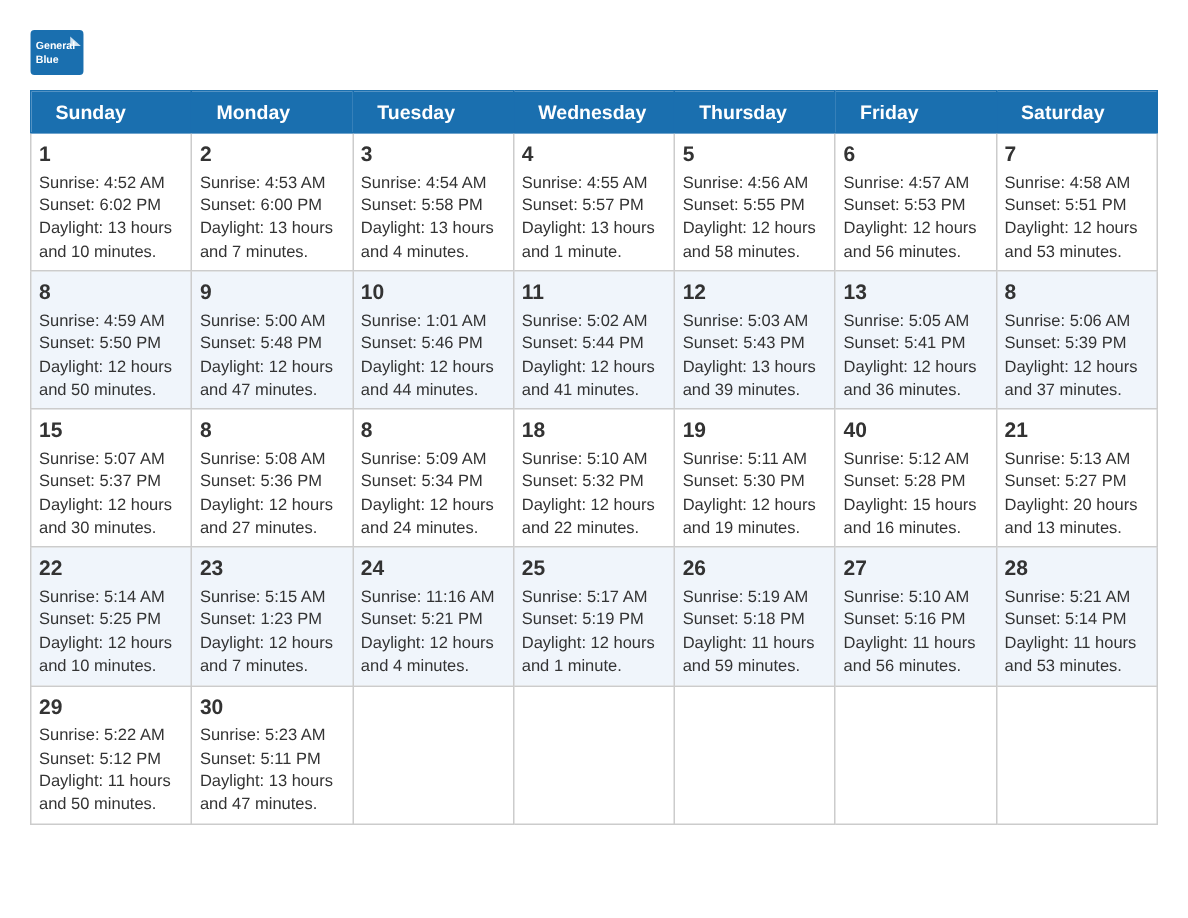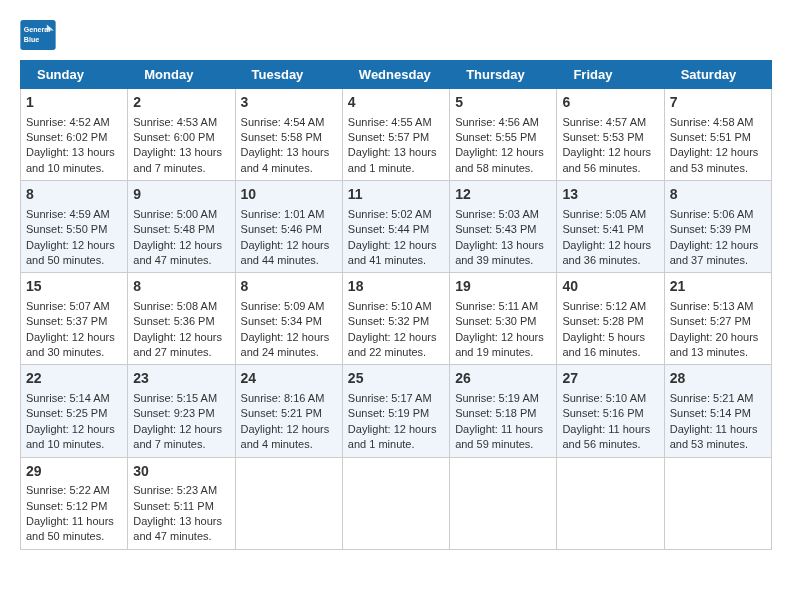--- a/index.html
+++ b/index.html
@@ -231,45 +231,45 @@
         <td>
         <span class="day-num">19</span>
         <span>Sunrise: 5:11 AM</span><br>
         <span>Sunset: 5:30 PM</span><br>
         <span>Daylight: 12 hours and 19 minutes.</span>
       </td>
         <td>
         <span class="day-num">40</span>
         <span>Sunrise: 5:12 AM</span><br>
         <span>Sunset: 5:28 PM</span><br>
-        <span>Daylight: 5 hours and 16 minutes.</span>
+        <span>Daylight: 15 hours and 16 minutes.</span>
       </td>
         <td>
         <span class="day-num">21</span>
         <span>Sunrise: 5:13 AM</span><br>
         <span>Sunset: 5:27 PM</span><br>
         <span>Daylight: 20 hours and 13 minutes.</span>
       </td>
       </tr>
       <tr>
         <td>
         <span class="day-num">22</span>
         <span>Sunrise: 5:14 AM</span><br>
         <span>Sunset: 5:25 PM</span><br>
         <span>Daylight: 12 hours and 10 minutes.</span>
       </td>
         <td>
         <span class="day-num">23</span>
         <span>Sunrise: 5:15 AM</span><br>
-        <span>Sunset: 9:23 PM</span><br>
+        <span>Sunset: 1:23 PM</span><br>
         <span>Daylight: 12 hours and 7 minutes.</span>
       </td>
         <td>
         <span class="day-num">24</span>
-        <span>Sunrise: 8:16 AM</span><br>
+        <span>Sunrise: 11:16 AM</span><br>
         <span>Sunset: 5:21 PM</span><br>
         <span>Daylight: 12 hours and 4 minutes.</span>
       </td>
         <td>
         <span class="day-num">25</span>
         <span>Sunrise: 5:17 AM</span><br>
         <span>Sunset: 5:19 PM</span><br>
         <span>Daylight: 12 hours and 1 minute.</span>
       </td>
         <td>

